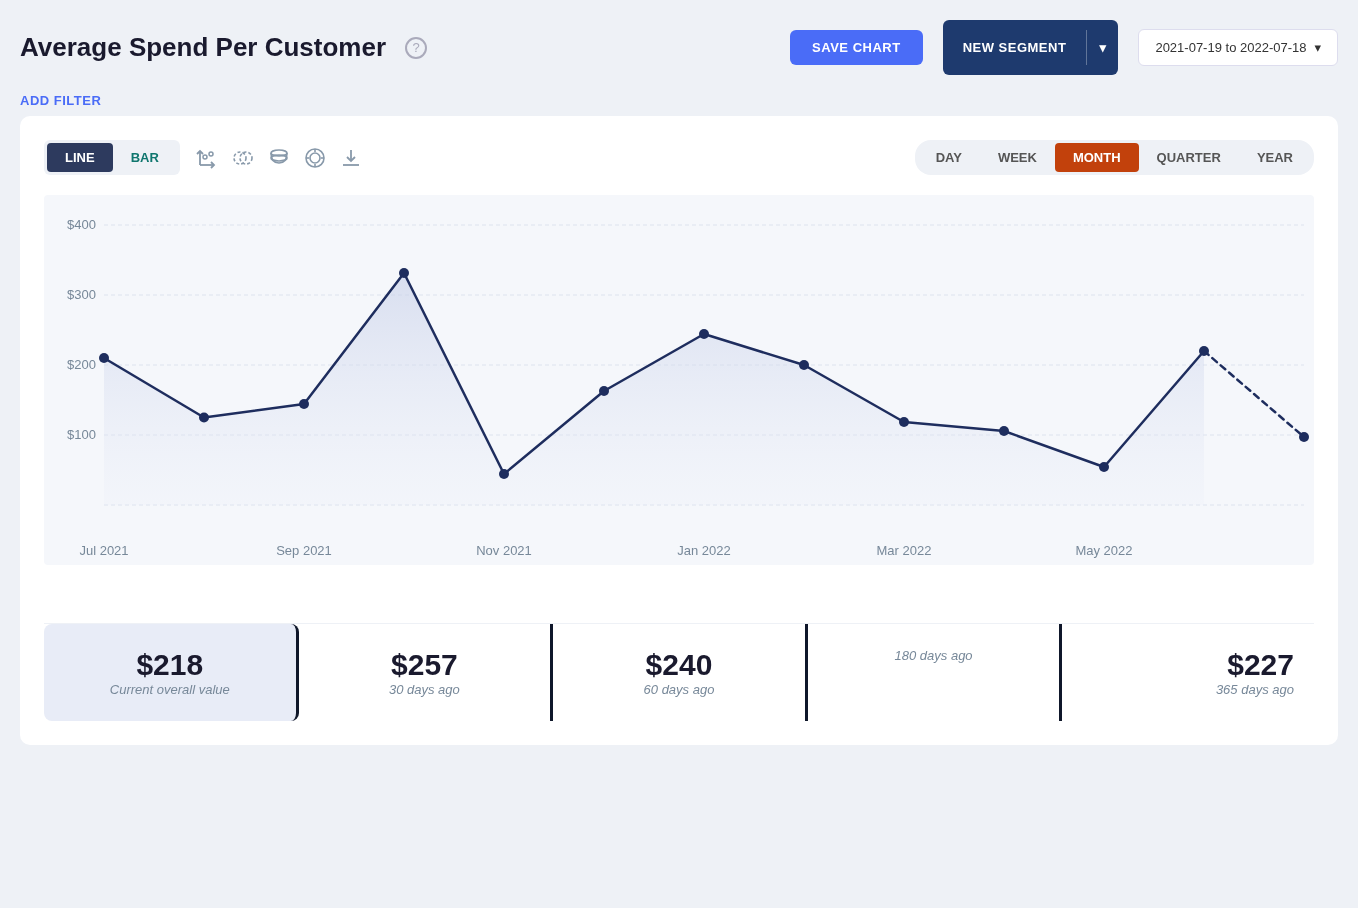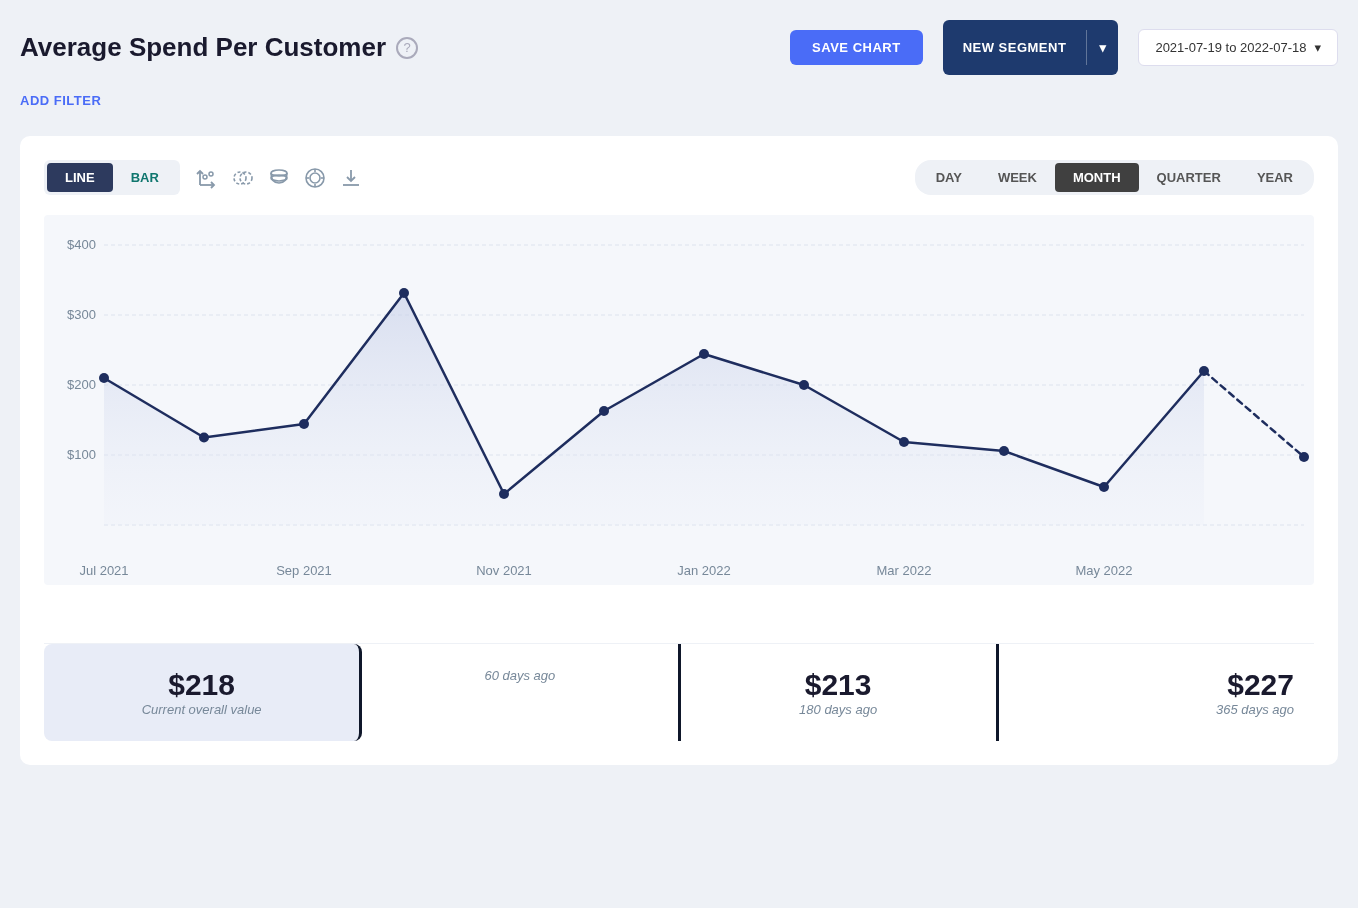--- a/index.html
+++ b/index.html
@@ -16,21 +16,21 @@
     
     .header {
       display: flex;
       align-items: center;
       justify-content: space-between;
       margin-bottom: 16px;
     }
     .title-area {
       display: flex;
       align-items: center;
-      gap: 10px;
+      gap: 19px;
       justify-content: center;
     }
     .page-title {
       font-size: 26px;
       font-weight: 700;
       color: #1a1a2e;
     }
     .help-icon {
       width: 22px;
       height: 22px;
@@ -93,21 +93,21 @@
       align-items: center;
       gap: 8px;
     }
     
     .add-filter {
       color: #4a6cf7;
       font-size: 13px;
       font-weight: 700;
       letter-spacing: 0.5px;
       cursor: pointer;
-      margin-bottom: 28px;
+      margin-bottom: 8px;
       display: inline-block;
     }
     
     .chart-card {
       background: #fff;
       border-radius: 10px;
       padding: 24px;
       margin-bottom: 0;
     }
     
@@ -164,21 +164,21 @@
       padding: 7px 18px;
       border-radius: 4px;
       font-size: 13px;
       font-weight: 600;
       cursor: pointer;
       border: none;
       background: transparent;
       color: #555;
     }
     .time-tab.active {
-      background: #404040;
+      background: #c2410c;
       color: #fff;
     }
     
     .chart-area {
       width: 100%;
       position: relative;
     }
     
     .stats-row {
       display: flex;
@@ -358,24 +358,28 @@
         <text x="1060" y="360" text-anchor="middle" font-size="13" fill="#778899">May 2022</text>
       </svg>
     </div>
 
     <div class="stats-row">
       <div class="stat-item highlighted">
         <span class="stat-value">$218</span>
         <span class="stat-label">Current overall value</span>
       </div>
       <div class="stat-item">
+        <span class="stat-value">$257</span>
+        <span class="stat-label">30 days ago</span>
+      </div>
+      <div class="stat-item">
+        <span class="stat-value">$240</span>
         <span class="stat-label">60 days ago</span>
       </div>
       <div class="stat-item">
-        <span class="stat-value">$213</span>
         <span class="stat-label">180 days ago</span>
       </div>
       <div class="stat-item">
         <span class="stat-value">$227</span>
         <span class="stat-label">365 days ago</span>
       </div>
     </div>
 
   </div>
 </div>

